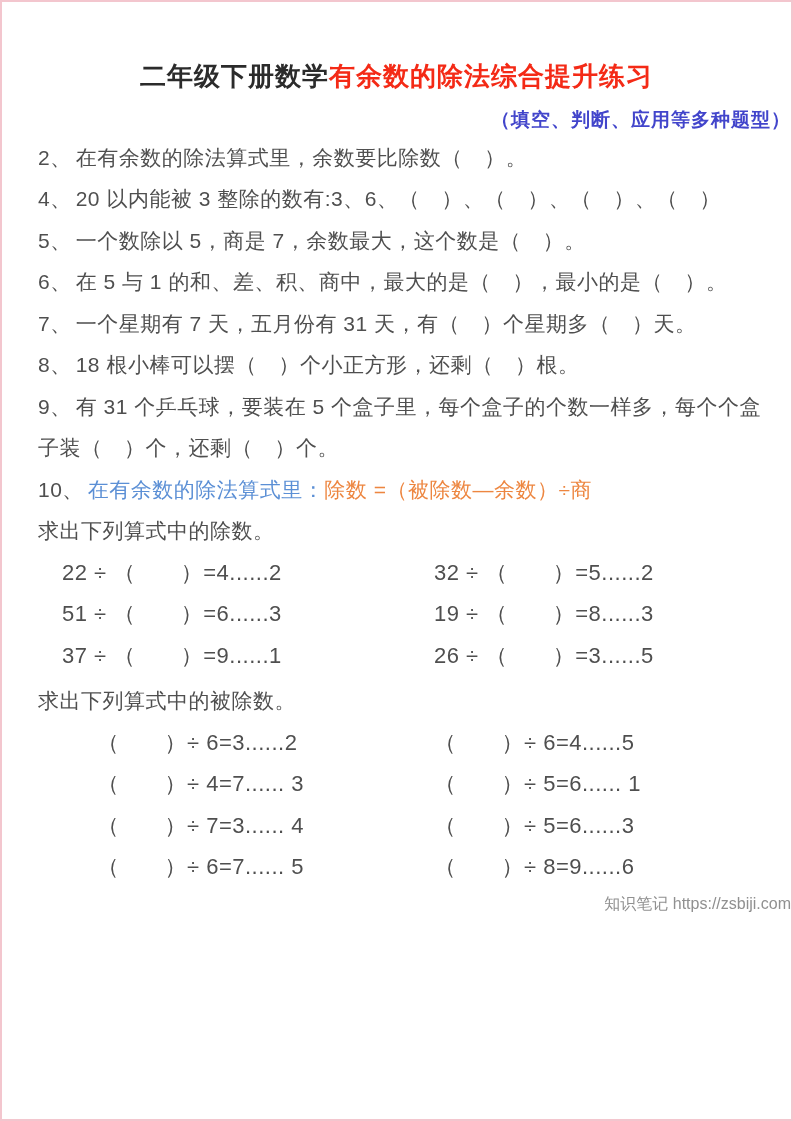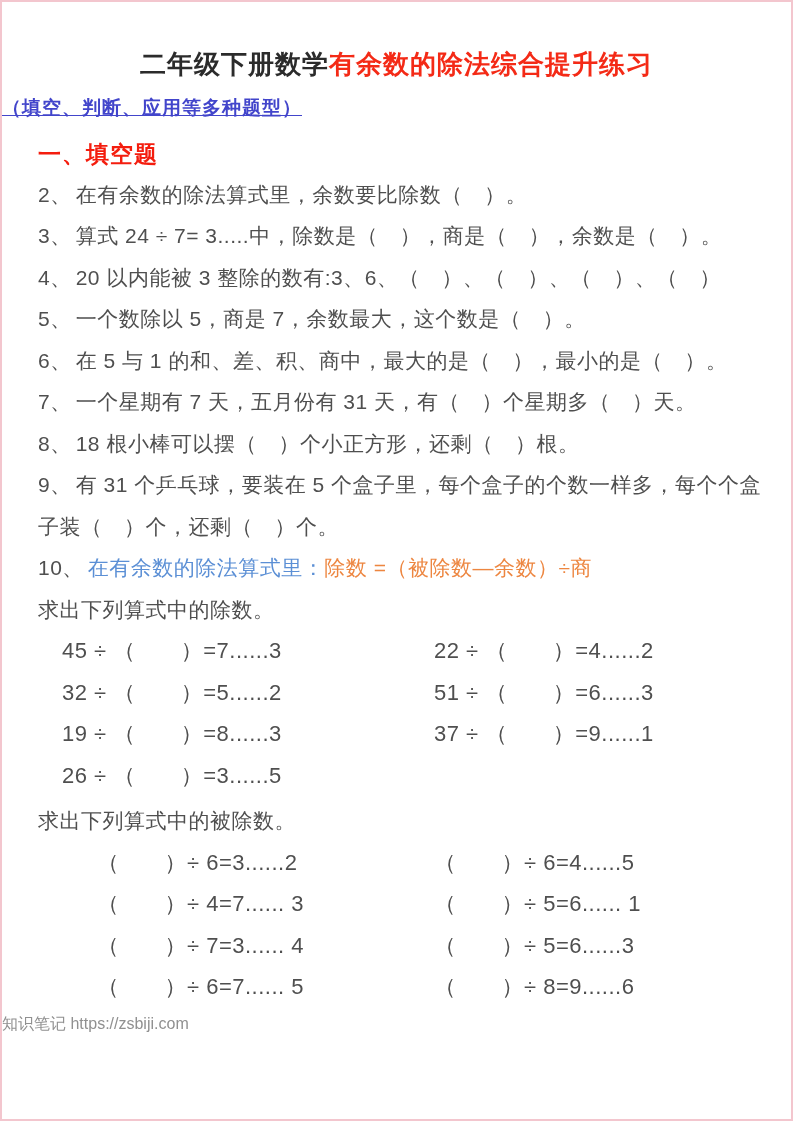--- a/index.html
+++ b/index.html
@@ -2,64 +2,61 @@
 <html><head>
 <meta charset="utf-8">
 <style>
   html,body{margin:0;padding:0;background:#ffffff;}
   .page{
     width:793px;height:1121px;box-sizing:border-box;margin:0 auto;
     background:#ffffff;border:2px solid #f3c6ce;overflow:hidden;
     font-family:"Liberation Sans","DejaVu Sans",sans-serif;
     color:#4f4f4f;
   }
-  .title{margin:0;padding-top:48px;text-align:center;font-size:26px;font-weight:bold;line-height:1.1;letter-spacing:1px;}
+  .title{margin:12px;padding-top:48px;text-align:center;font-size:26px;font-weight:bold;line-height:1.1;letter-spacing:1px;}
   .title .t-black{color:#2b2b2b;}
   .title .t-red{color:#f42a16;}
-  .subtitle{margin:16px 0 0 0;text-align:left;font-size:19px;font-weight:bold;color:#4245cb;letter-spacing:1px;text-decoration:underline;}
+  .subtitle{margin:16px 0 0 0;text-align:right;font-size:19px;font-weight:bold;color:#4245cb;letter-spacing:1px;}
   .sec-heading{margin:18px 0 0 36px;font-size:23px;font-weight:bold;color:#f41d0e;letter-spacing:1px;}
   .q-list{margin:4px 22px 0 36px;}
   .q{margin:0;font-size:21px;line-height:41.5px;letter-spacing:0.5px;}
   .q .qnum{margin-right:4px;}
   .intro-blue{color:#5b8fd5;text-align:right;}
   .formula-orange{color:#ed8640;}
   .eq-grid{display:grid;grid-template-columns:372px 1fr;margin:0 0 0 60px;font-size:22px;line-height:41.5px;}
   .eq-grid.indent-more{margin-left:95px;grid-template-columns:337px 1fr;}
   .eq{white-space:nowrap;letter-spacing:0.5px;}
-  .footer{margin-top:6px;text-align:left;font-size:16px;color:#909090;}
+  .footer{margin-top:6px;text-align:right;font-size:16px;color:#909090;}
 </style>
 </head>
 <body>
 
 <div class="page">
 
   <h1 class="title">
     <span class="t-black">二年级下册数学</span><span class="t-red">有余数的除法综合提升练习</span>
   </h1>
 
   <div class="subtitle">（填空、判断、应用等多种题型）</div>
 
-  <div class="sec-heading">一、填空题</div>
 
   <div class="q-list">
     <p class="q"><span class="qnum">2、</span><span>在有余数的除法算式里，余数要比除数（　）。</span></p>
-    <p class="q"><span class="qnum">3、</span><span>算式 24 ÷ 7= 3.....中，除数是（　），商是（　），余数是（　）。</span></p>
     <p class="q"><span class="qnum">4、</span><span>20 以内能被 3 整除的数有:3、6、（　）、（　）、（　）、（　）</span></p>
     <p class="q"><span class="qnum">5、</span><span>一个数除以 5，商是 7，余数最大，这个数是（　）。</span></p>
     <p class="q"><span class="qnum">6、</span><span>在 5 与 1 的和、差、积、商中，最大的是（　），最小的是（　）。</span></p>
     <p class="q"><span class="qnum">7、</span><span>一个星期有 7 天，五月份有 31 天，有（　）个星期多（　）天。</span></p>
     <p class="q"><span class="qnum">8、</span><span>18 根小棒可以摆（　）个小正方形，还剩（　）根。</span></p>
     <p class="q"><span class="qnum">9、</span><span>有 31 个乒乓球，要装在 5 个盒子里，每个盒子的个数一样多，每个个盒子装（　）个，还剩（　）个。</span></p>
 
     <p class="q"><span class="qnum">10、</span><span class="intro-blue">在有余数的除法算式里：</span><span class="formula-orange">除数 =（被除数—余数）÷商</span></p>
     <p class="q">求出下列算式中的除数。</p>
   </div>
 
   <div class="eq-grid">
-    <div class="eq">45 ÷ （　　）=7......3</div>
     <div class="eq">22 ÷ （　　）=4......2</div>
     <div class="eq">32 ÷ （　　）=5......2</div>
     <div class="eq">51 ÷ （　　）=6......3</div>
     <div class="eq">19 ÷ （　　）=8......3</div>
     <div class="eq">37 ÷ （　　）=9......1</div>
     <div class="eq">26 ÷ （　　）=3......5</div>
   </div>
 
   <div class="q-list">
     <p class="q">求出下列算式中的被除数。</p>

